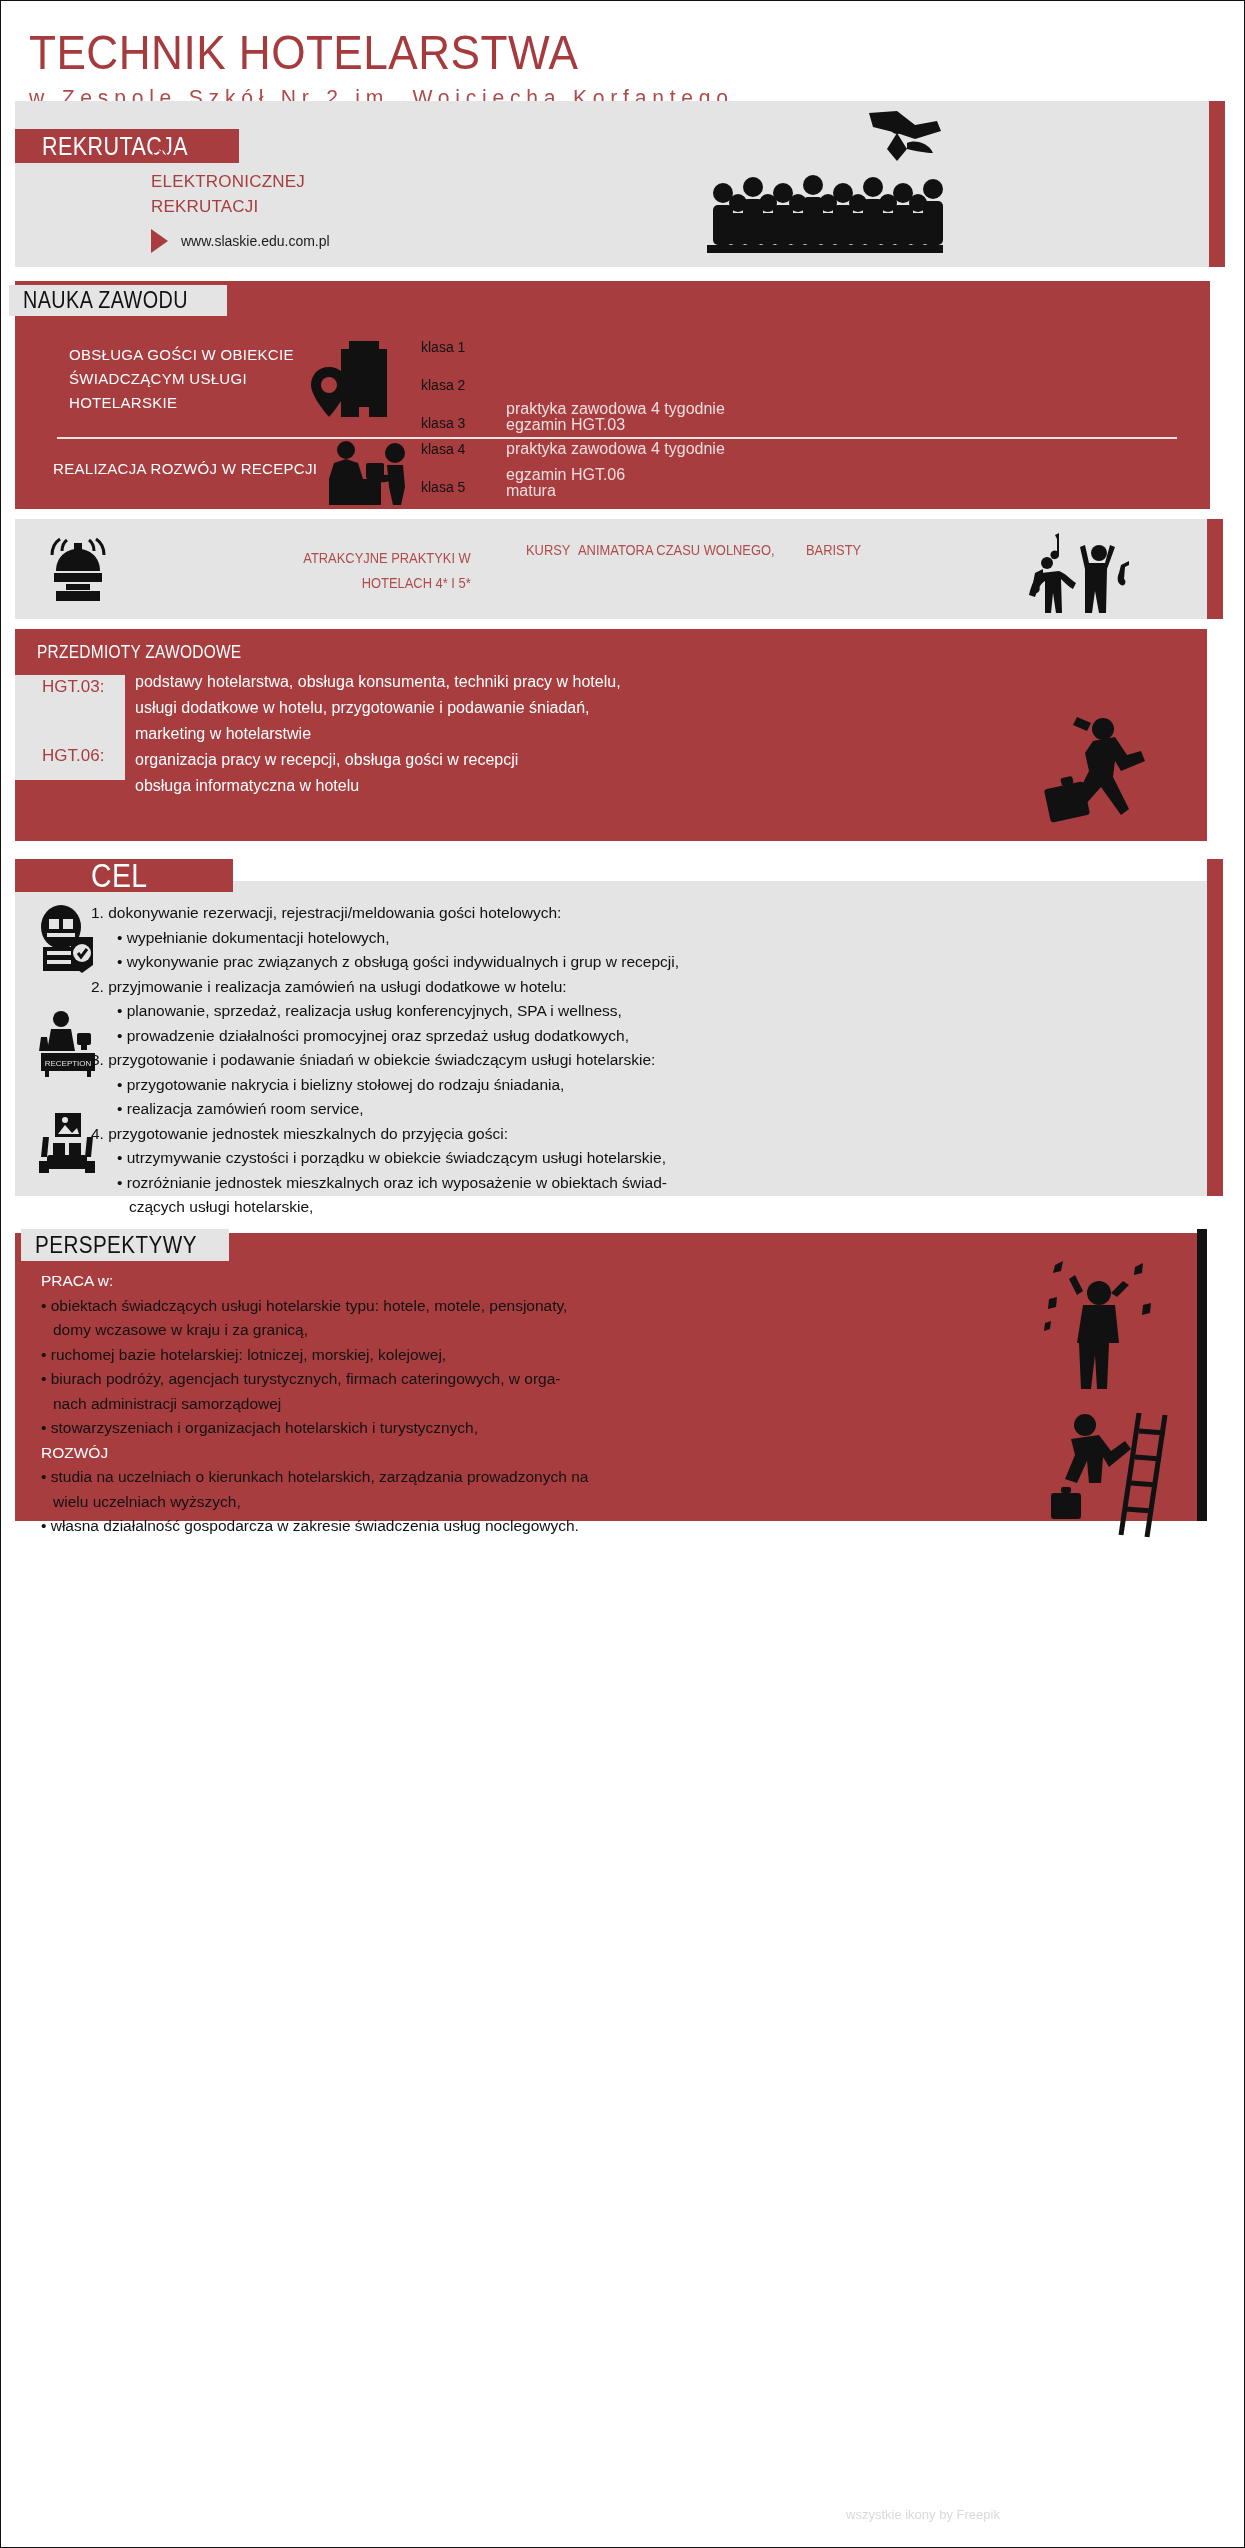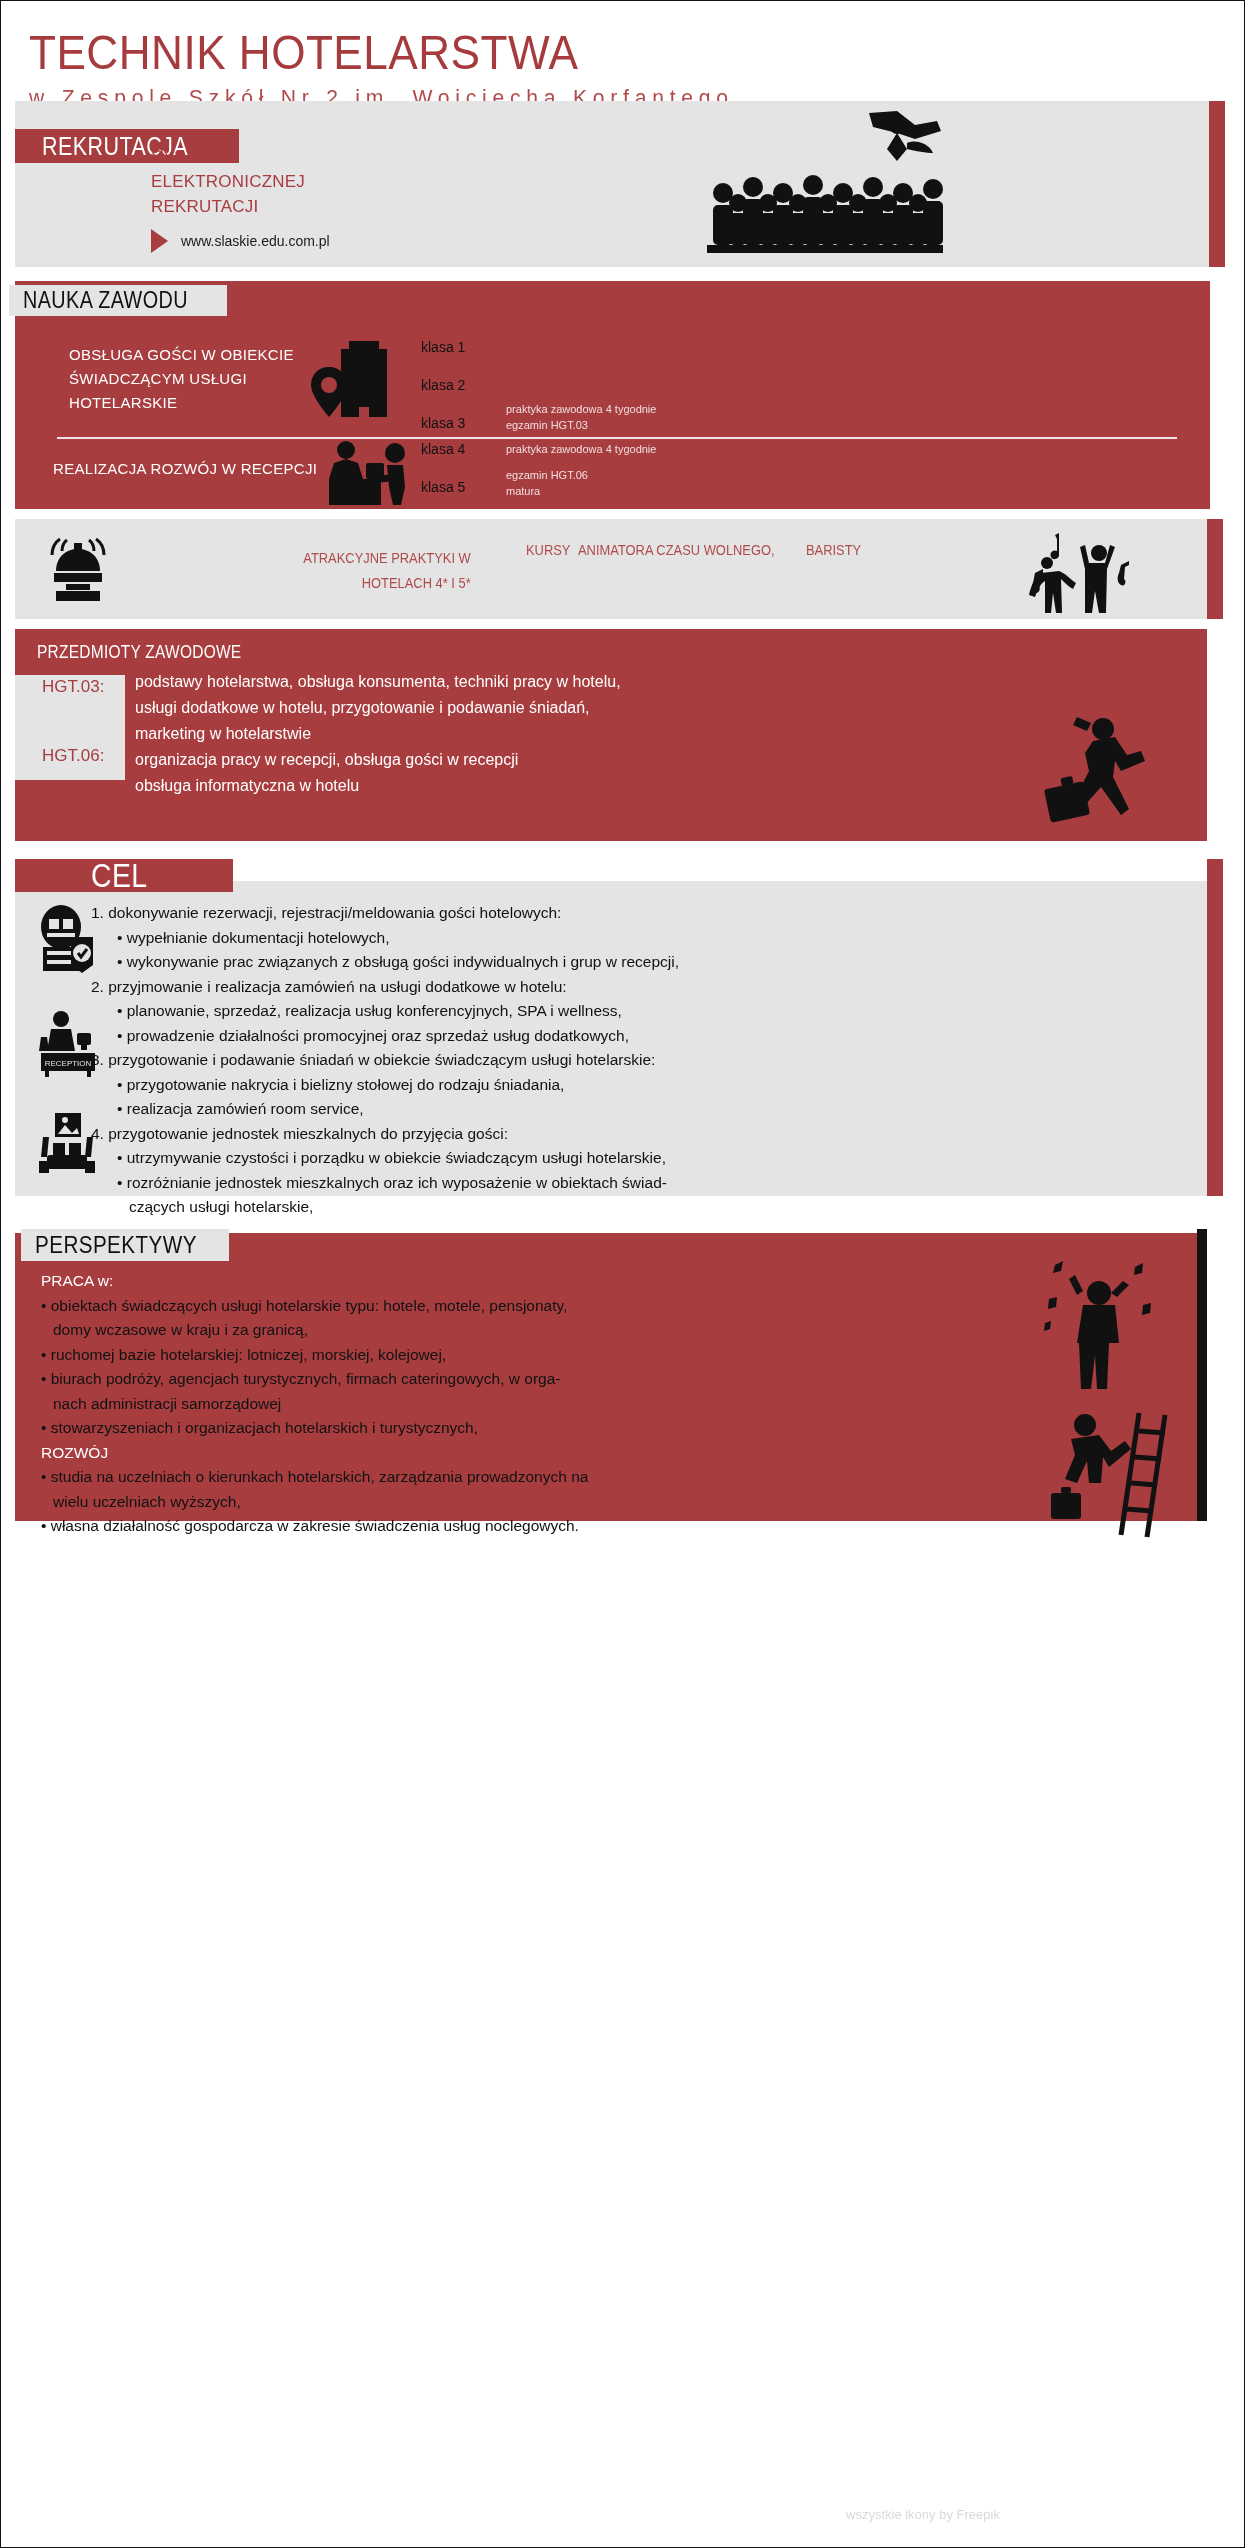--- a/index.html
+++ b/index.html
@@ -69,21 +69,21 @@
   #rekr-url { color: #1b1b1b; font-size: 14px; }
 
   
   #nauka-panel { left: 14px; top: 280px; width: 1195px; height: 228px; }
   #nauka-tab   { left: 8px; top: 284px; width: 218px; height: 31px; font-size: 23px; padding-left: 14px; }
   #nauka-divider { position: absolute; left: 56px; top: 436px; width: 1120px; height: 2px; background: #ffffff; opacity: .85; }
 
   .nz-label { position: absolute; color: #ffffff; font-size: 15px; line-height: 24px; letter-spacing: .3px; }
   .nz-bullets { position: absolute; color: #111111; font-size: 14px; }
   .nz-bullets div { margin-bottom: 22px; }
-  .nz-note { position: absolute; color: #f0dede; font-size: 11px; line-height: 16px; }
+  .nz-note { position: absolute; color: #f0dede; font-size: 16px; line-height: 16px; }
 
   
   #praktyki-panel { left: 14px; top: 518px; width: 1192px; height: 100px; }
   #praktyki-txt  { position: absolute; left: 170px; top: 544px; width: 300px; text-align: right;
                    color: #b04b4c; font-size: 15px; line-height: 25px; }
   #kursy-txt     { position: absolute; left: 525px; top: 536px; color: #b04b4c; font-size: 15px; line-height: 25px; }
 
   
   #pz-panel { left: 14px; top: 628px; width: 1192px; height: 212px; }
   #pz-title { position: absolute; left: 36px; top: 641px; color: #ffffff; font-size: 18px; letter-spacing: .3px; }

